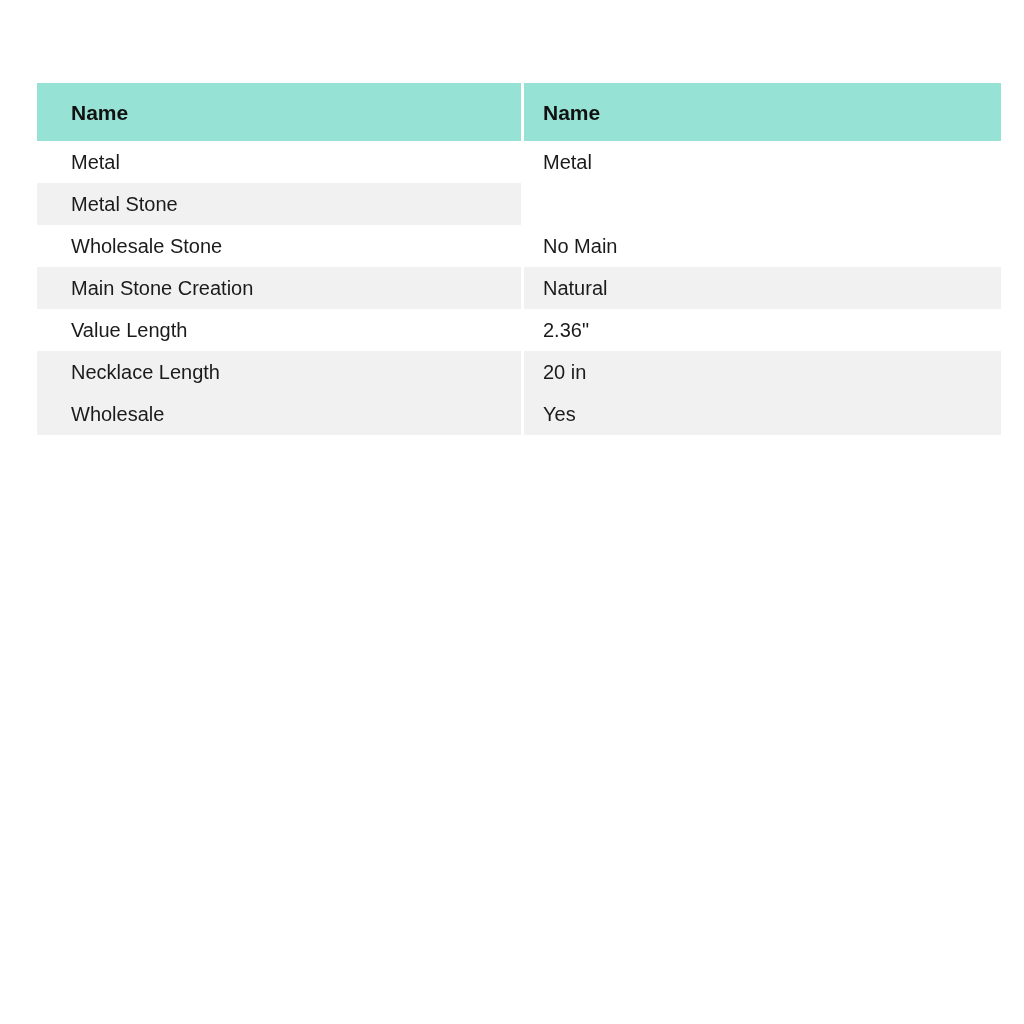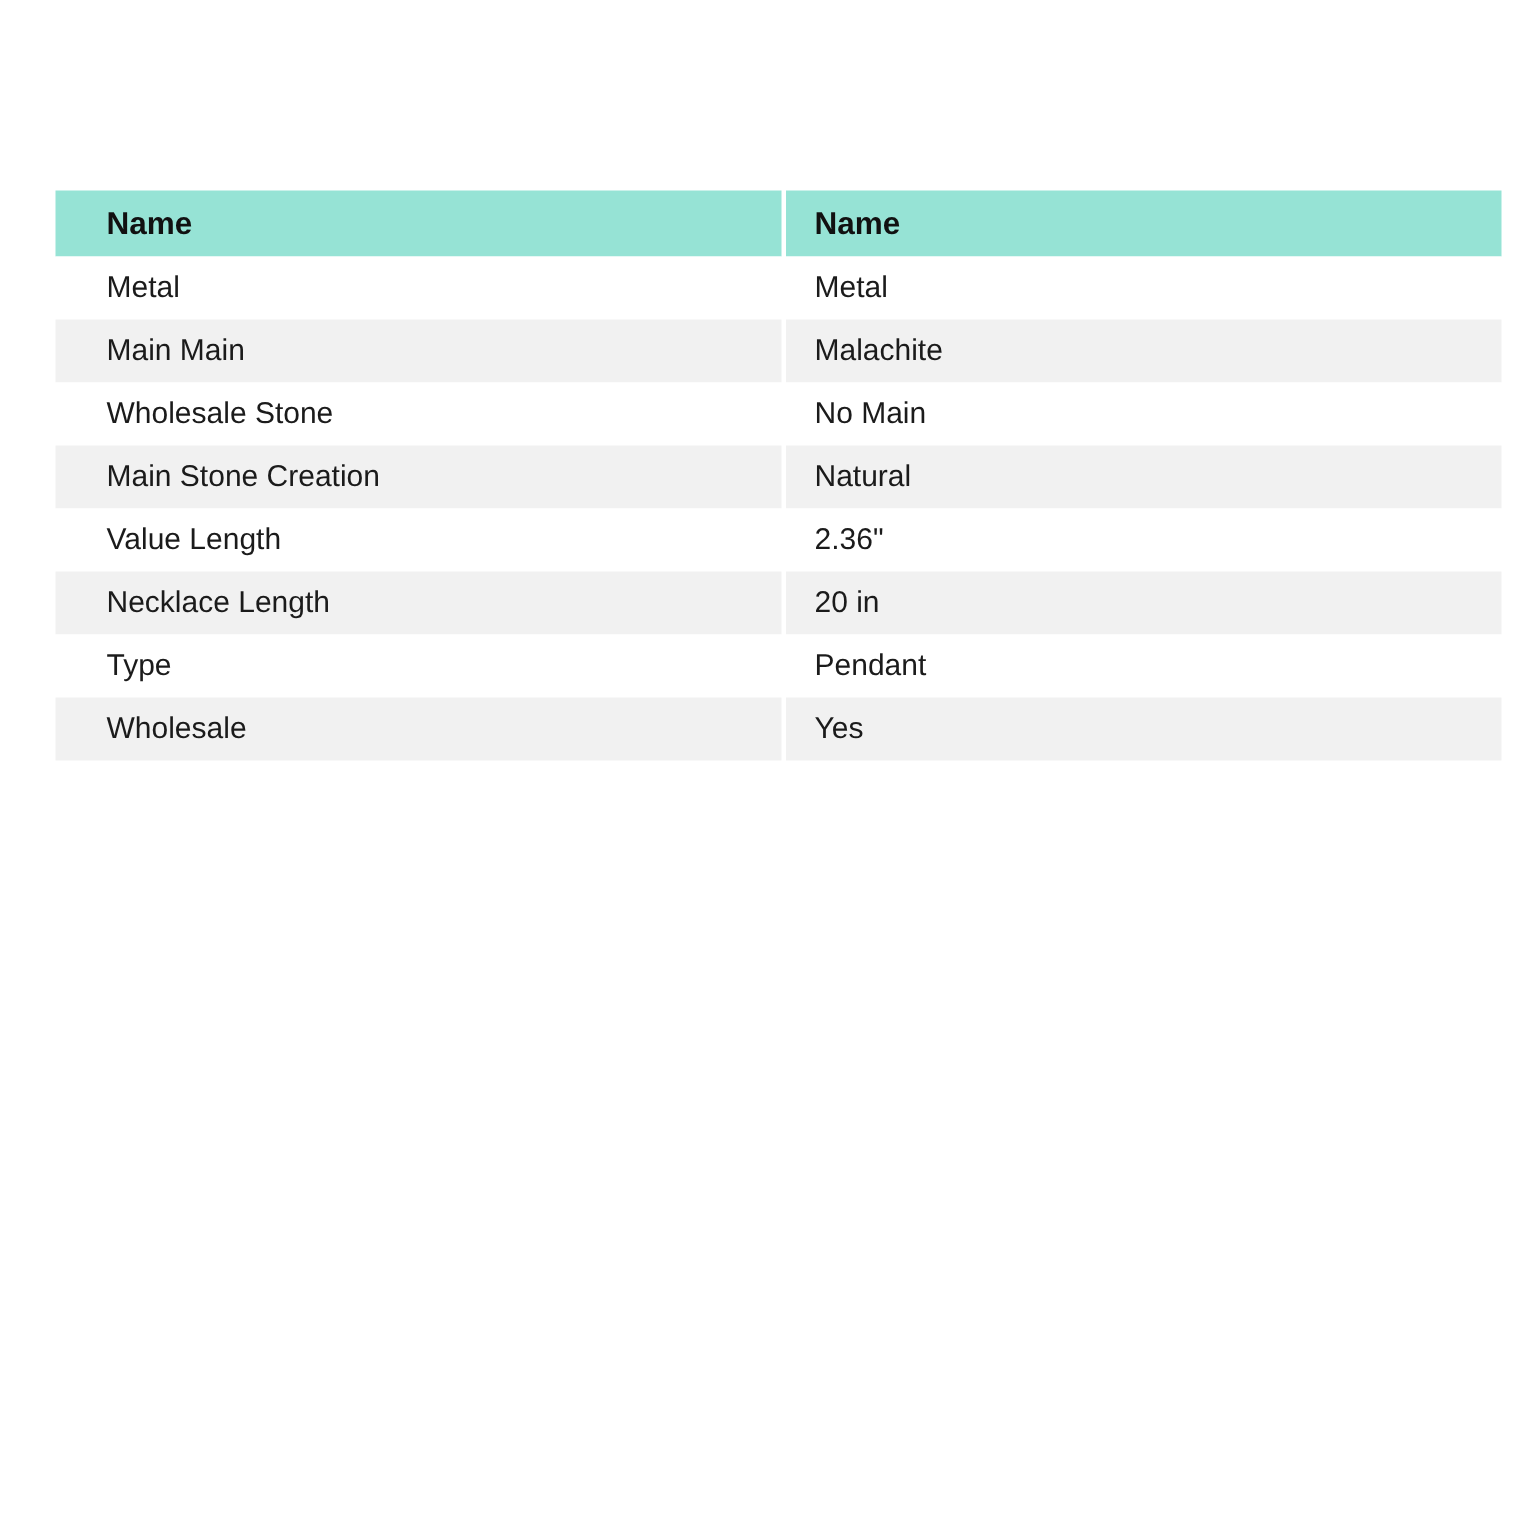--- a/index.html
+++ b/index.html
@@ -22,22 +22,21 @@
     left: 37px;
     top: 83px;
     width: 964px;
   }
   .row {
     display: flex;
     column-gap: 3px;   
     height: 42px;
   }
   .row.header {
-    height: 44px;
-    margin-top: 44px;
+    height: 58px;
   }
   .cell {
     display: flex;
     align-items: center;
     font-size: 20px;
     color: var(--text-color);
     background: var(--row-bg);
     line-height: 1;
   }
   .c1 {
@@ -68,22 +67,21 @@
     <div class="cell c1">Name</div>
     <div class="cell c2">Name</div>
   </div>
 
   <div class="row">
     <div class="cell c1">Metal</div>
     <div class="cell c2">Metal</div>
   </div>
 
   <div class="row alt">
-    <div class="cell c1">Main Main</div>
-    <div class="cell c2">Malachite</div>
+    <div class="cell c1">Metal Stone</div>
   </div>
 
   <div class="row">
     <div class="cell c1">Wholesale Stone</div>
     <div class="cell c2">No Main</div>
   </div>
 
   <div class="row alt">
     <div class="cell c1">Main Stone Creation</div>
     <div class="cell c2">Natural</div>
@@ -92,23 +90,19 @@
   <div class="row">
     <div class="cell c1">Value Length</div>
     <div class="cell c2">2.36"</div>
   </div>
 
   <div class="row alt">
     <div class="cell c1">Necklace Length</div>
     <div class="cell c2">20 in</div>
   </div>
 
-  <div class="row">
-    <div class="cell c1">Type</div>
-    <div class="cell c2">Pendant</div>
-  </div>
 
   <div class="row alt">
     <div class="cell c1">Wholesale</div>
     <div class="cell c2">Yes</div>
   </div>
 
 </div>
 
 </body></html>

